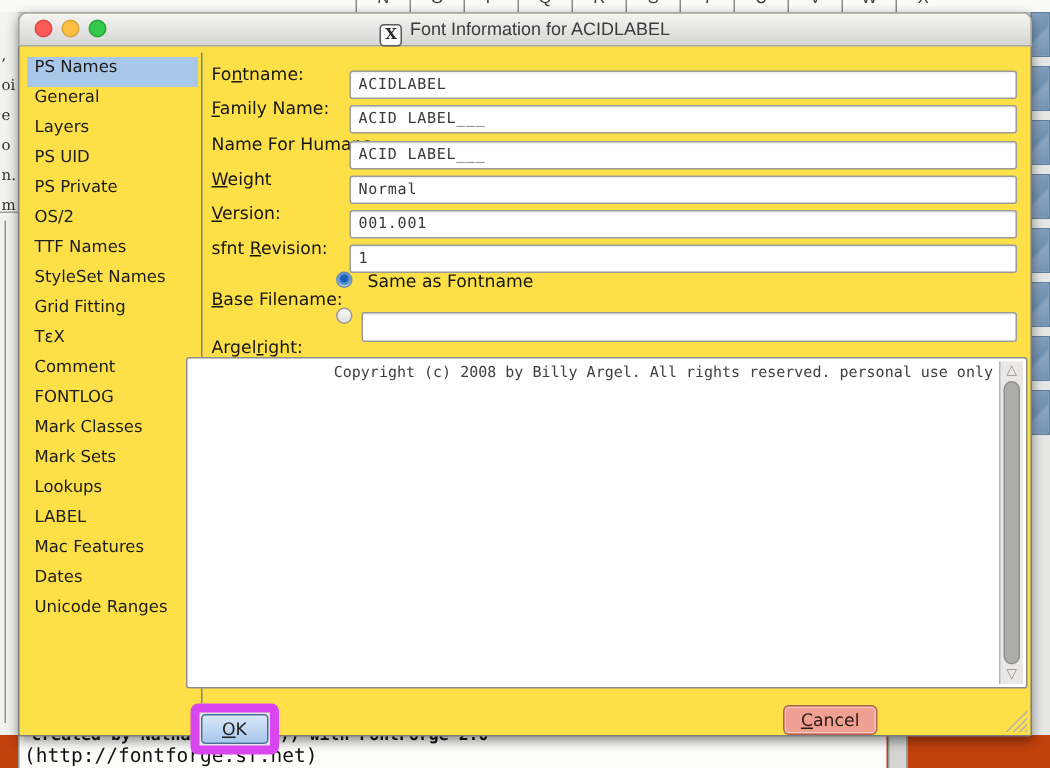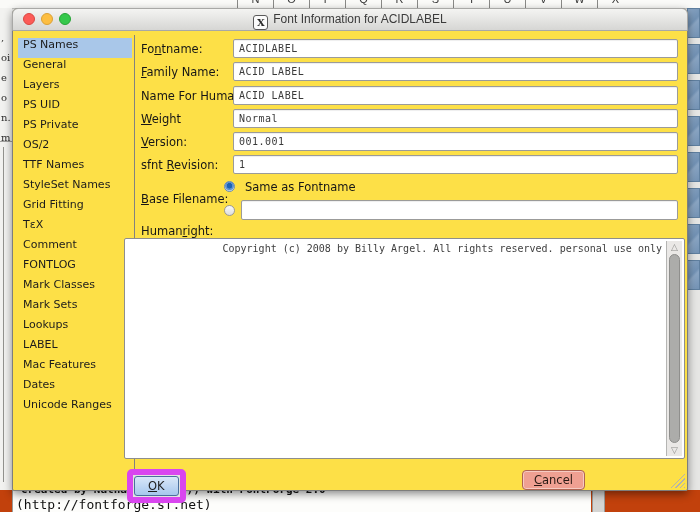--- a/index.html
+++ b/index.html
@@ -39,21 +39,21 @@
     font:bold 10px/13px "DejaVu Serif",serif;color:#2b2b2b;text-align:center;vertical-align:-3px;margin-right:5px;}
 
   .sidebar{position:absolute;left:5px;top:29px;width:114px;}
   .sb-item{height:20px;line-height:14px;padding-left:5px;font:11px "DejaVu Sans",sans-serif;color:#1c1c1c;white-space:nowrap;}
   .sb-item.sel{background:#a9c7e9;}
   .vsep{position:absolute;left:121px;top:26px;height:434px;border-left:1px solid #828280;}
 
   .flabel{position:absolute;left:128px;font:11.5px "DejaVu Sans",sans-serif;color:#161616;white-space:nowrap;}
   .mn{text-decoration:underline;text-underline-offset:1px;}
   .finput{position:absolute;left:220px;width:433px;height:17px;background:#fff;border:1px solid #9b9b99;border-radius:2px;
-    font:10px "DejaVu Sans Mono",monospace;letter-spacing:.5px;color:#3a3a3a;padding:0 5px;box-shadow:inset 0 1px 1px rgba(0,0,0,.07);}
+    font:10px "DejaVu Sans Mono",monospace;letter-spacing:.5px;color:#3a3a3a;padding:0 5px;box-shadow:inset 0 1px 1px rgba(0,0,0,.07);margin-top:8px;}
   .radio{position:absolute;width:11px;height:11px;border-radius:50%;box-sizing:border-box;}
   .radio-on{left:211px;top:172px;border:1px solid #6a8cb4;background:radial-gradient(circle at 50% 42%,#1b62b5 0 2.5px,#5d93cf 3px 4px,#cfe2f6 5px);}
   .radio-off{left:211px;top:196px;border:1px solid #9a9a98;background:linear-gradient(#fafaf8,#dededc);}
   .copy-area{position:absolute;left:111px;top:229px;width:559px;height:219px;background:#fff;border:1px solid #8e8e8c;border-radius:2px;}
   .copy-text{position:absolute;left:6px;top:4px;right:22px;font:10px "DejaVu Sans Mono",monospace;color:#3f3f3f;white-space:nowrap;text-align:right;}
   .vscroll{position:absolute;right:2px;top:2px;bottom:2px;width:15px;background:#eae8e6;border-left:1px solid #b5b5b3;}
   .sarrow{position:absolute;left:0;width:15px;height:12px;text-align:center;font:9px/12px "DejaVu Sans",sans-serif;color:#8f8f8d;}
   .sarrow.up{top:0;} .sarrow.dn{bottom:0;}
   .sthumb{position:absolute;left:2px;right:2px;top:13px;bottom:13px;background:#acacaa;border:1px solid #8f8f8d;border-radius:6px;}
 
@@ -162,21 +162,21 @@
 
   <div class="flabel" style="top:149px"><span>sfnt </span><span class="mn">R</span><span>evision:</span></div>
   <input class="finput" style="top: 146px;" value="1">
 
   <span class="radio radio-on"></span>
   <div class="flabel" style="left:232px;top:171px">Same as Fontname</div>
   <div class="flabel" style="top:183px"><span></span><span class="mn">B</span><span>ase Filename:</span></div>
   <span class="radio radio-off"></span>
   <input class="finput" style="left: 228px; top: 191px; width: 425px; height: 18px;" value="">
 
-  <div class="flabel" style="top:215px"><span>Human</span><span class="mn">r</span><span>ight:</span></div>
+  <div class="flabel" style="top:215px"><span>Argel</span><span class="mn">r</span><span>ight:</span></div>
   <div class="copy-area">
     <div class="copy-text">Copyright (c) 2008 by Billy Argel. All rights reserved. personal use only</div>
     <div class="vscroll">
       <div class="sarrow up">△</div>
       <div class="sthumb"></div>
       <div class="sarrow dn">▽</div>
     </div>
   </div>
 
   <div class="btn-ok-ring">

